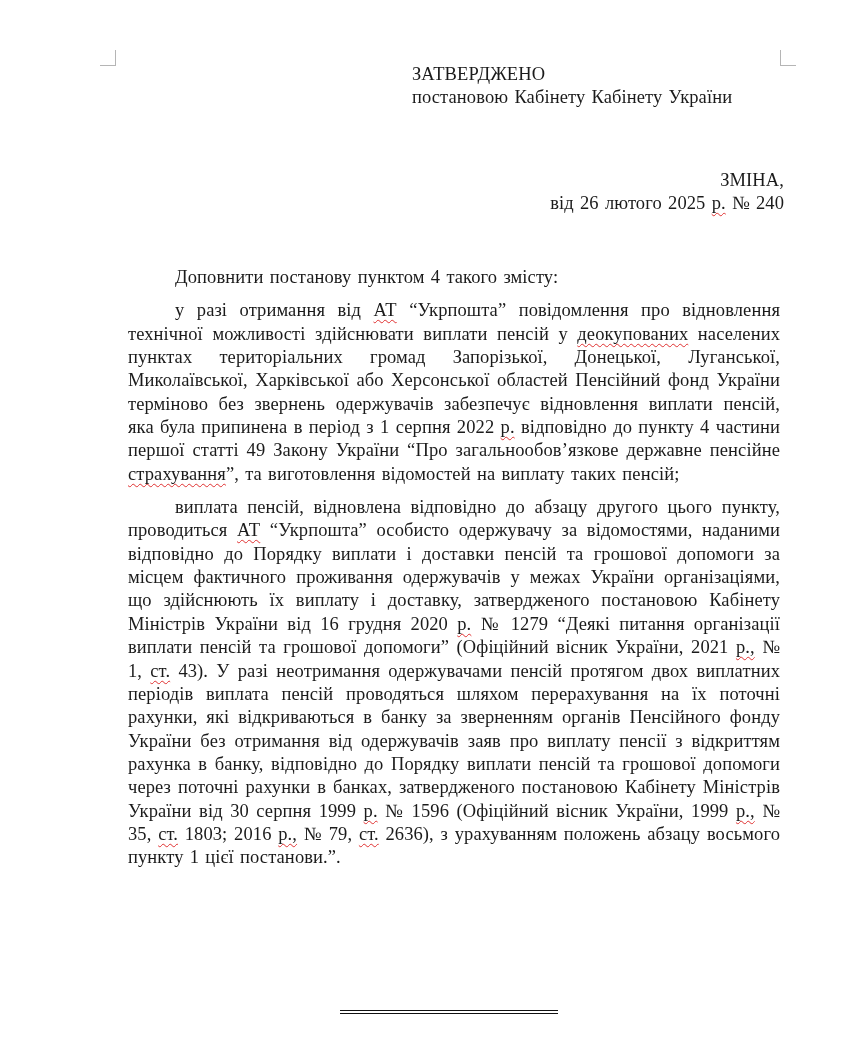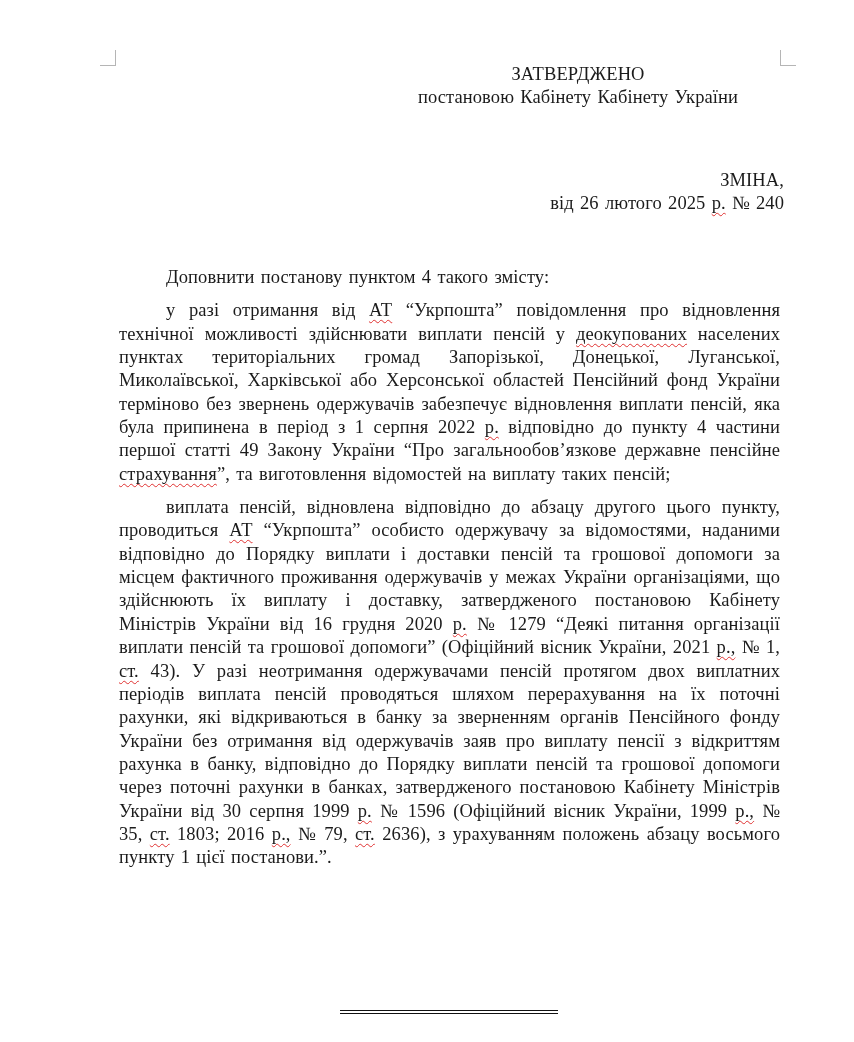--- a/index.html
+++ b/index.html
@@ -15,32 +15,32 @@
   .page { position:absolute; left:0; top:0; width:854px; height:1042px; background:#fff; }
 
   
   .crop-mark { position:absolute; width:15px; height:15px; }
   .crop-mark.tl { left:100px; top:50px; border-right:1px solid #b5b5b5; border-bottom:1px solid #b5b5b5; }
   .crop-mark.tr { left:780px; top:50px; border-left:1px solid #b5b5b5; border-bottom:1px solid #b5b5b5; }
 
   .txt { font-size:18.5px; line-height:23.35px; letter-spacing:0.1px; word-spacing:1.5px; }
 
   .approved {
-    position:absolute; left:388px; top:63px; width:380px;
-    text-align:center;
+    position:absolute; left:412px; top:63px; width:380px;
+    text-align:left;
   }
   .title-block {
     position:absolute; left:114px; top:169px; width:670px;
     text-align:right;
   }
   .body-text {
     position:absolute; left:112px; top:266px; width:668px;
     text-align:justify;
   }
-  .body-text p { margin:0 0 10px 7px; text-indent:47px; }
+  .body-text p { margin:0 0 10px 16px; text-indent:47px; }
 
   
   .sp-err {
     text-decoration-line: underline;
     text-decoration-style: wavy;
     text-decoration-color:#e03131;
     text-decoration-thickness:1px;
     text-underline-offset:3px;
     text-decoration-skip-ink:none;
   }

